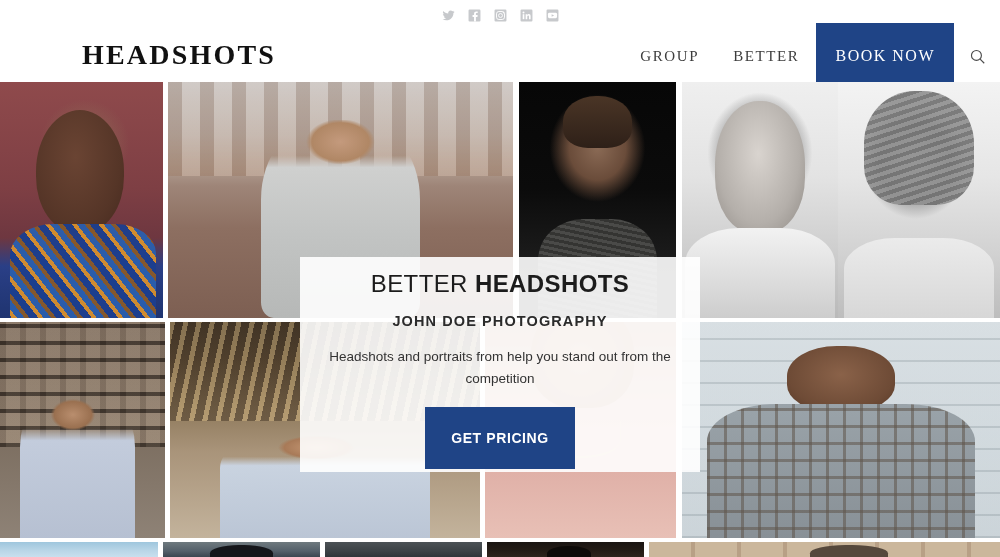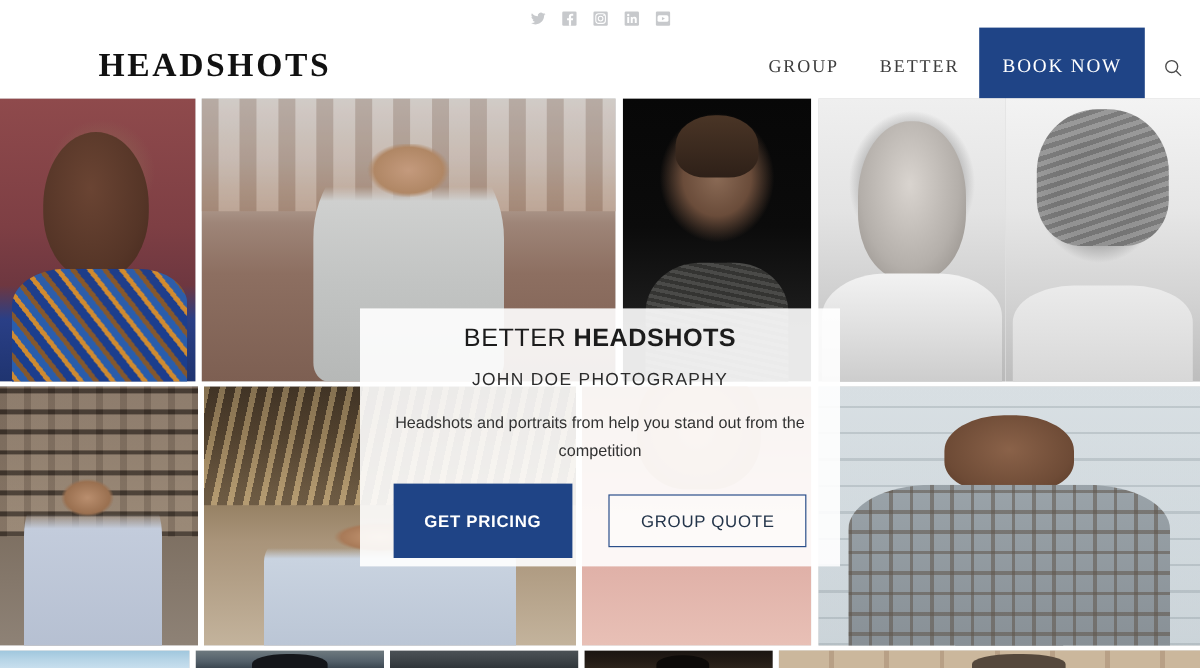--- a/index.html
+++ b/index.html
@@ -284,33 +284,33 @@
     left:300px; top:257px;
     width:400px; height:215px;
     background:rgba(255,255,255,0.90);
     display:flex;
     flex-direction:column;
     align-items:center;
     padding-top:12px;
     z-index:5;
   }
   .hero-title {
-    font-size:21px;
+    font-size:24px;
     color:#1c1c1c;
     letter-spacing:0.4px;
     font-weight:300;
     line-height:1.25;
   }
   .hero-title b { font-weight:700; }
   .hero-sub {
     margin-top:14px;
     font-size:14.5px;
     color:#2b2b2b;
     letter-spacing:1.1px;
-    font-weight:400;
+    font-weight:700;
   }
   .hero-desc {
     margin-top:17px;
     width:346px;
     text-align:center;
     font-size:13.5px;
     line-height:1.65;
     color:#333333;
   }
   .hero-actions {
@@ -449,15 +449,14 @@
 </div>
 
 <div class="hero-card">
   <div class="hero-title">
     <span>BETTER </span><b>HEADSHOTS</b>
   </div>
   <div class="hero-sub">JOHN DOE PHOTOGRAPHY</div>
   <div class="hero-desc">Headshots and portraits from help you stand out from the competition</div>
   <div class="hero-actions">
     <button class="btn-primary">GET PRICING</button>
-    <button class="btn-outline">GROUP QUOTE</button>
   </div>
 </div>
 
 </body></html>

